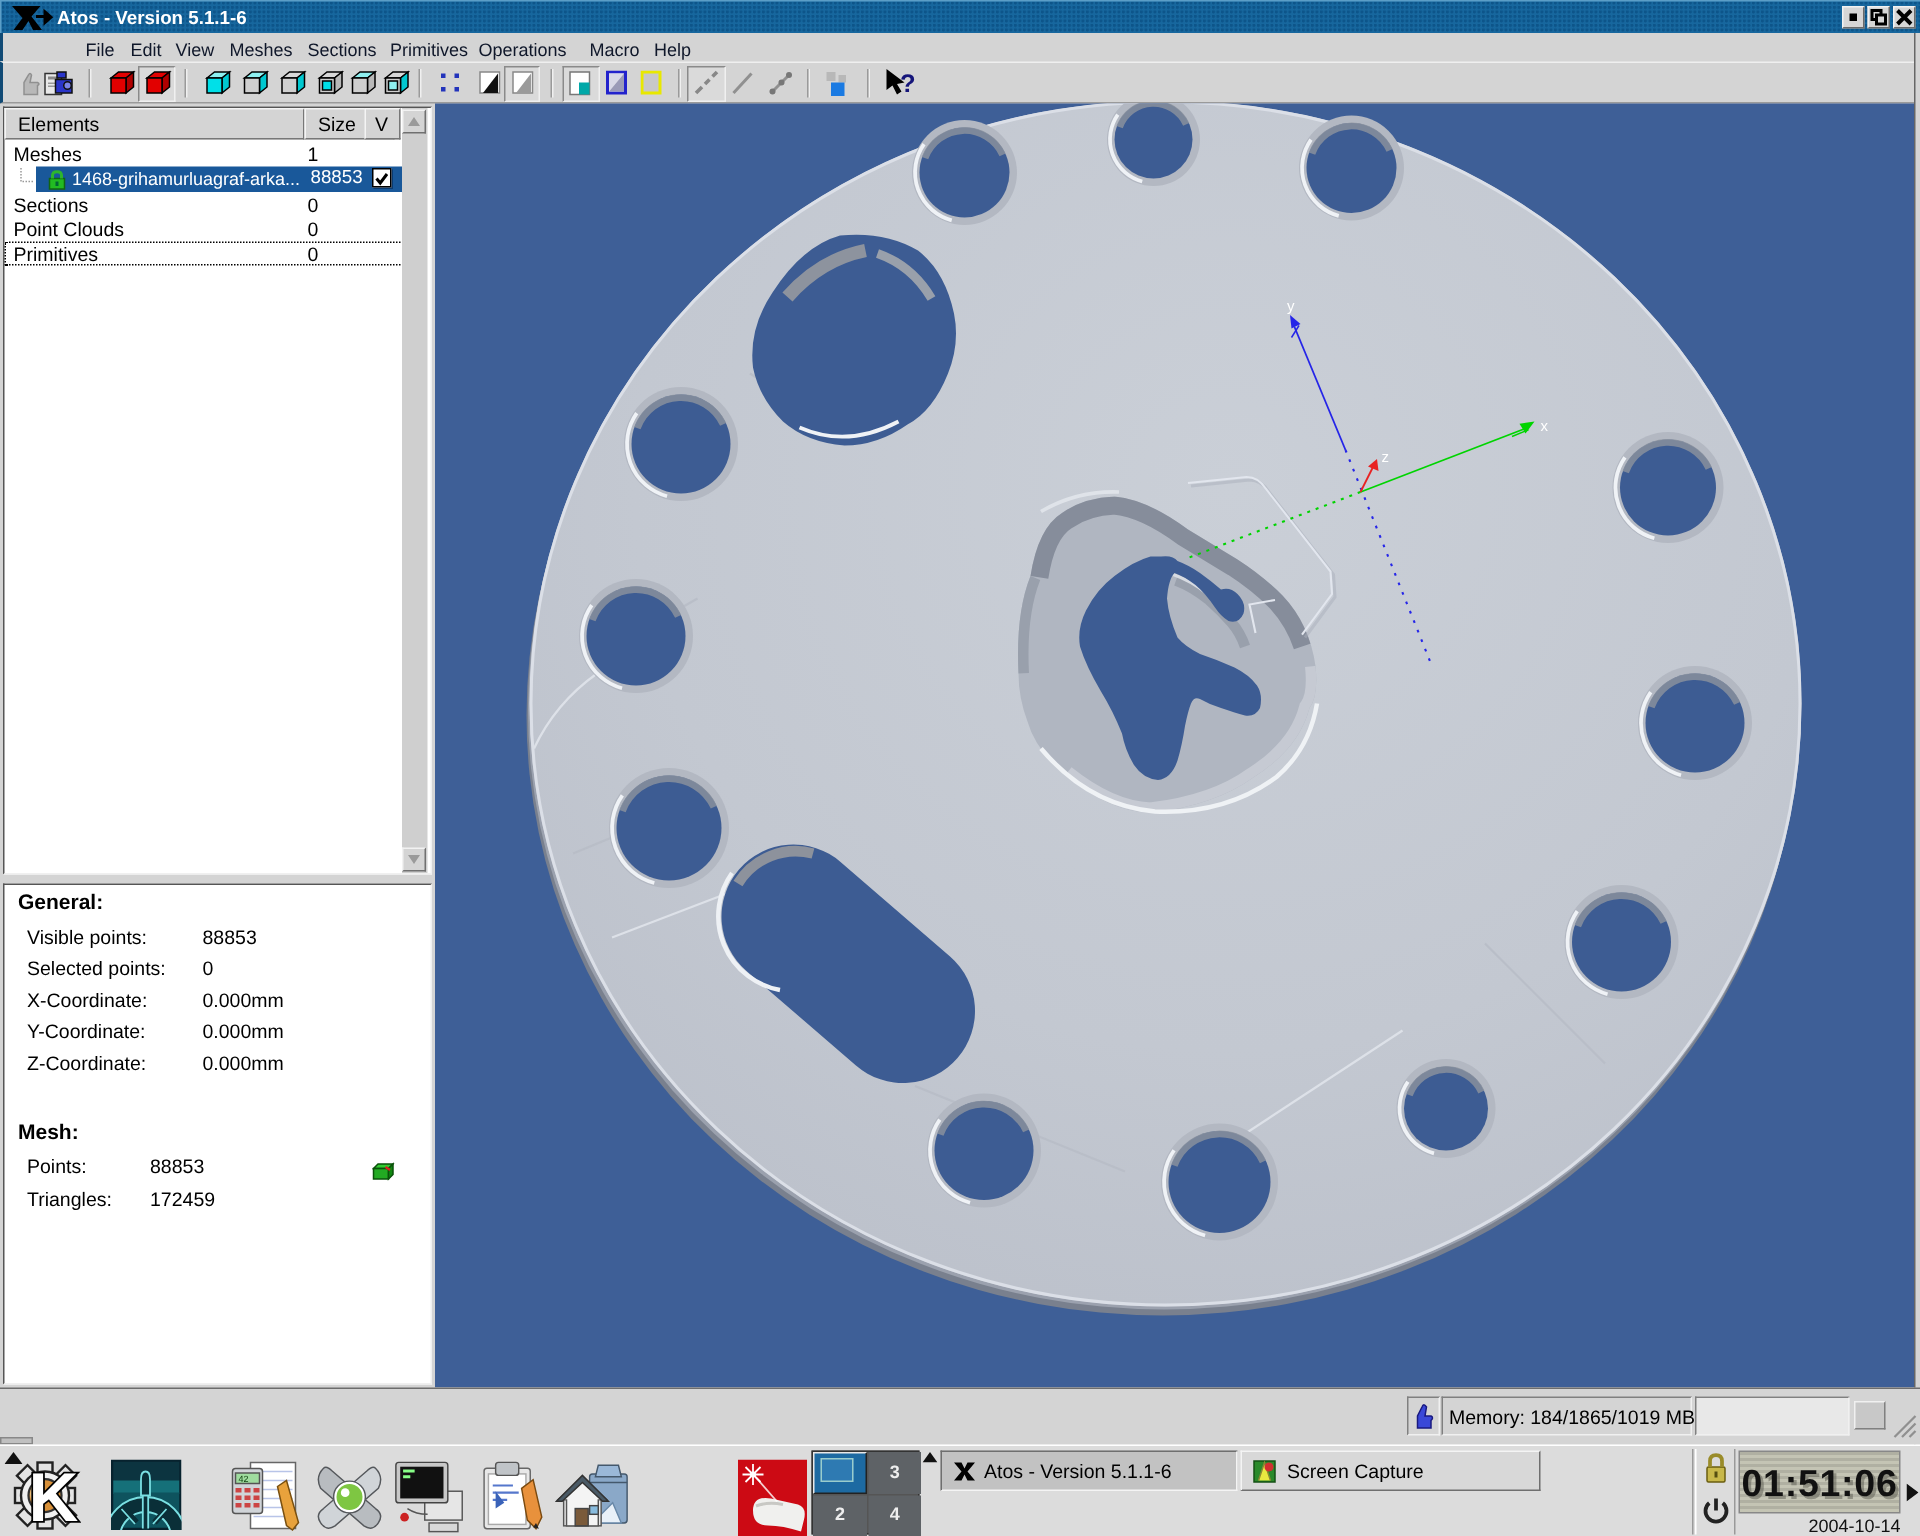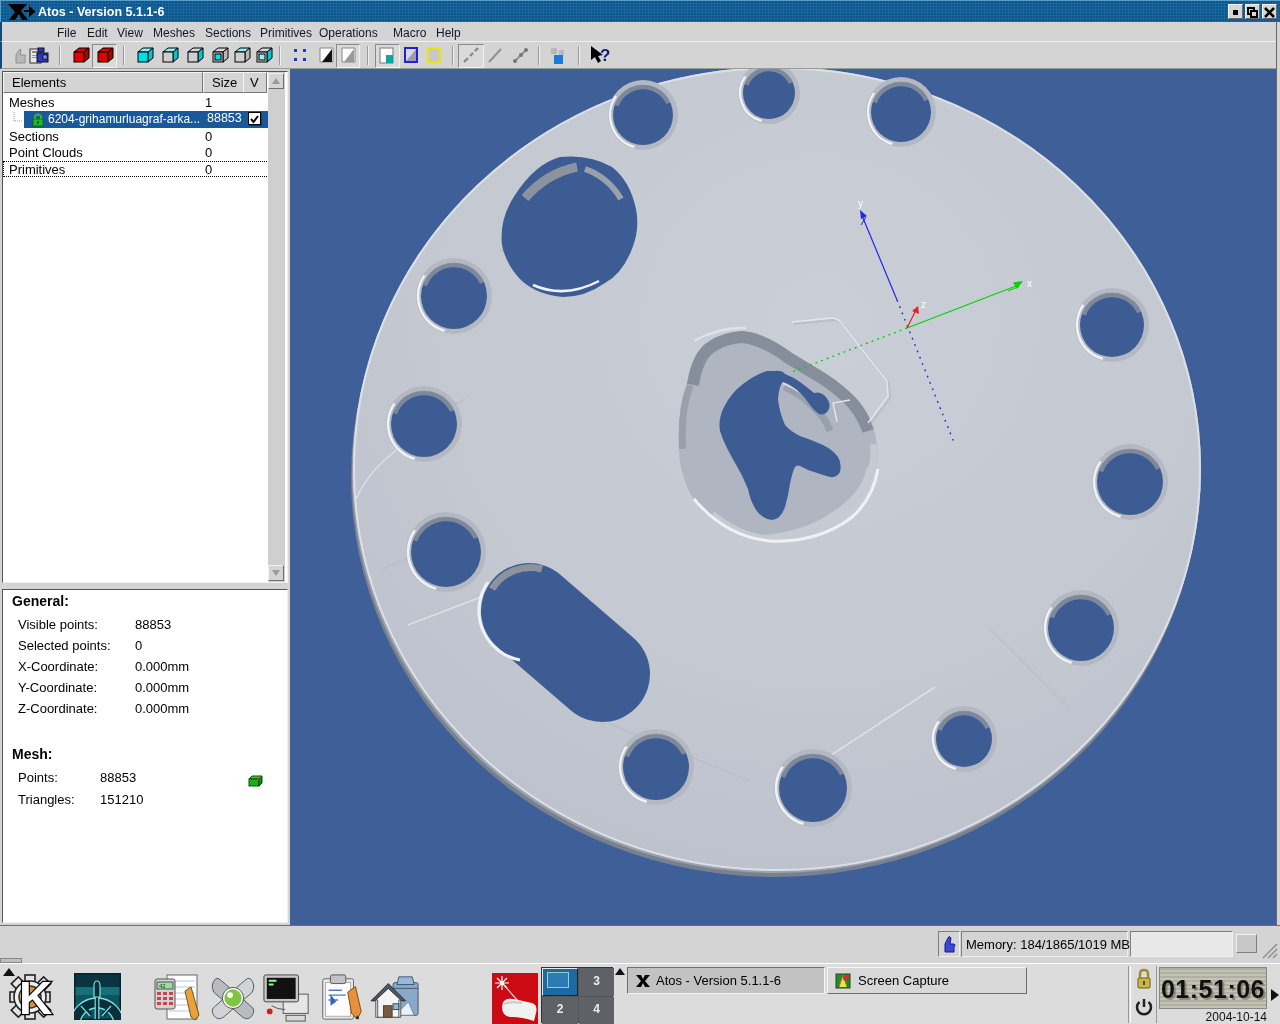--- a/index.html
+++ b/index.html
@@ -212,21 +212,21 @@
   <div class="trow" style="top:23px">
       <span style="position:absolute;left:6px">Meshes</span>
       <span style="position:absolute;left:202px">1</span>
     </div>
   <div class="trow" style="top:39px;height:17px;background:#19589a;color:#fff;left:21px;width:245px">
     <svg style="position:absolute;left:7px;top:2px" width="14" height="14" viewBox="0 0 14 14">
       <rect x="2" y="6" width="10" height="7" fill="#22bb22" stroke="#116611"></rect>
       <path d="M4 6 L4 4 Q4 1.5 7 1.5 Q10 1.5 10 4 L10 6" fill="none" stroke="#2db52d" stroke-width="2"></path>
       <rect x="6" y="8" width="2" height="3" fill="#063"></rect>
     </svg>
-    <span style="position:absolute;left:24px;top:1px;font-size:12px;white-space:nowrap">6204-grihamurluagraf-arka...</span>
+    <span style="position:absolute;left:24px;top:1px;font-size:12px;white-space:nowrap">1468-grihamurluagraf-arka...</span>
     <span style="position:absolute;left:183px;font-size:12.5px">88853</span>
     <span style="position:absolute;left:224px;top:1px;width:13px;height:13px;background:#fff;border:1px solid #000;box-shadow:1px 1px 0 #0a3b70">
       <svg width="11" height="11" viewBox="0 0 11 11">
           <path d="M2 5 L4.5 8 L9 2" stroke="#000" stroke-width="2" fill="none"></path>
         </svg>
     </span>
   </div>
   <svg style="position:absolute;left:10px;top:40px" width="12" height="14">
       <path d="M1 0 L1 9 L9 9" stroke="#999" stroke-dasharray="1,1" fill="none"></path>
     </svg>
@@ -259,21 +259,21 @@
   <div class="abs" style="left:15px;top:69px">X-Coordinate:</div>
     <div class="abs" style="left:132px;top:69px">0.000mm</div>
   <div class="abs" style="left:15px;top:90px">Y-Coordinate:</div>
     <div class="abs" style="left:132px;top:90px">0.000mm</div>
   <div class="abs" style="left:15px;top:111px">Z-Coordinate:</div>
     <div class="abs" style="left:132px;top:111px">0.000mm</div>
   <div class="abs" style="left:9px;top:156px;font-weight:bold;font-size:14px">Mesh:</div>
   <div class="abs" style="left:15px;top:180px">Points:</div>
     <div class="abs" style="left:97px;top:180px">88853</div>
   <div class="abs" style="left:15px;top:202px">Triangles:</div>
-    <div class="abs" style="left:97px;top:202px">151210</div>
+    <div class="abs" style="left:97px;top:202px">172459</div>
   <svg class="abs" style="left:245px;top:184px" width="15" height="14" viewBox="0 0 15 14">
     <polygon points="1,5 4,2 14,2 11,5" fill="#33cc33" stroke="#0a520a"></polygon>
     <rect x="1" y="5" width="10" height="7" fill="#22aa22" stroke="#0a520a"></rect>
     <polygon points="11,5 14,2 14,9 11,12" fill="#118811" stroke="#0a520a"></polygon>
     <path d="M9 4 L12 6" stroke="#dd2222" stroke-width="1.5"></path>
   </svg>
 </div>
 <div id="viewport">
 <svg width="990" height="856" viewBox="0 0 990 856">
   <defs>

